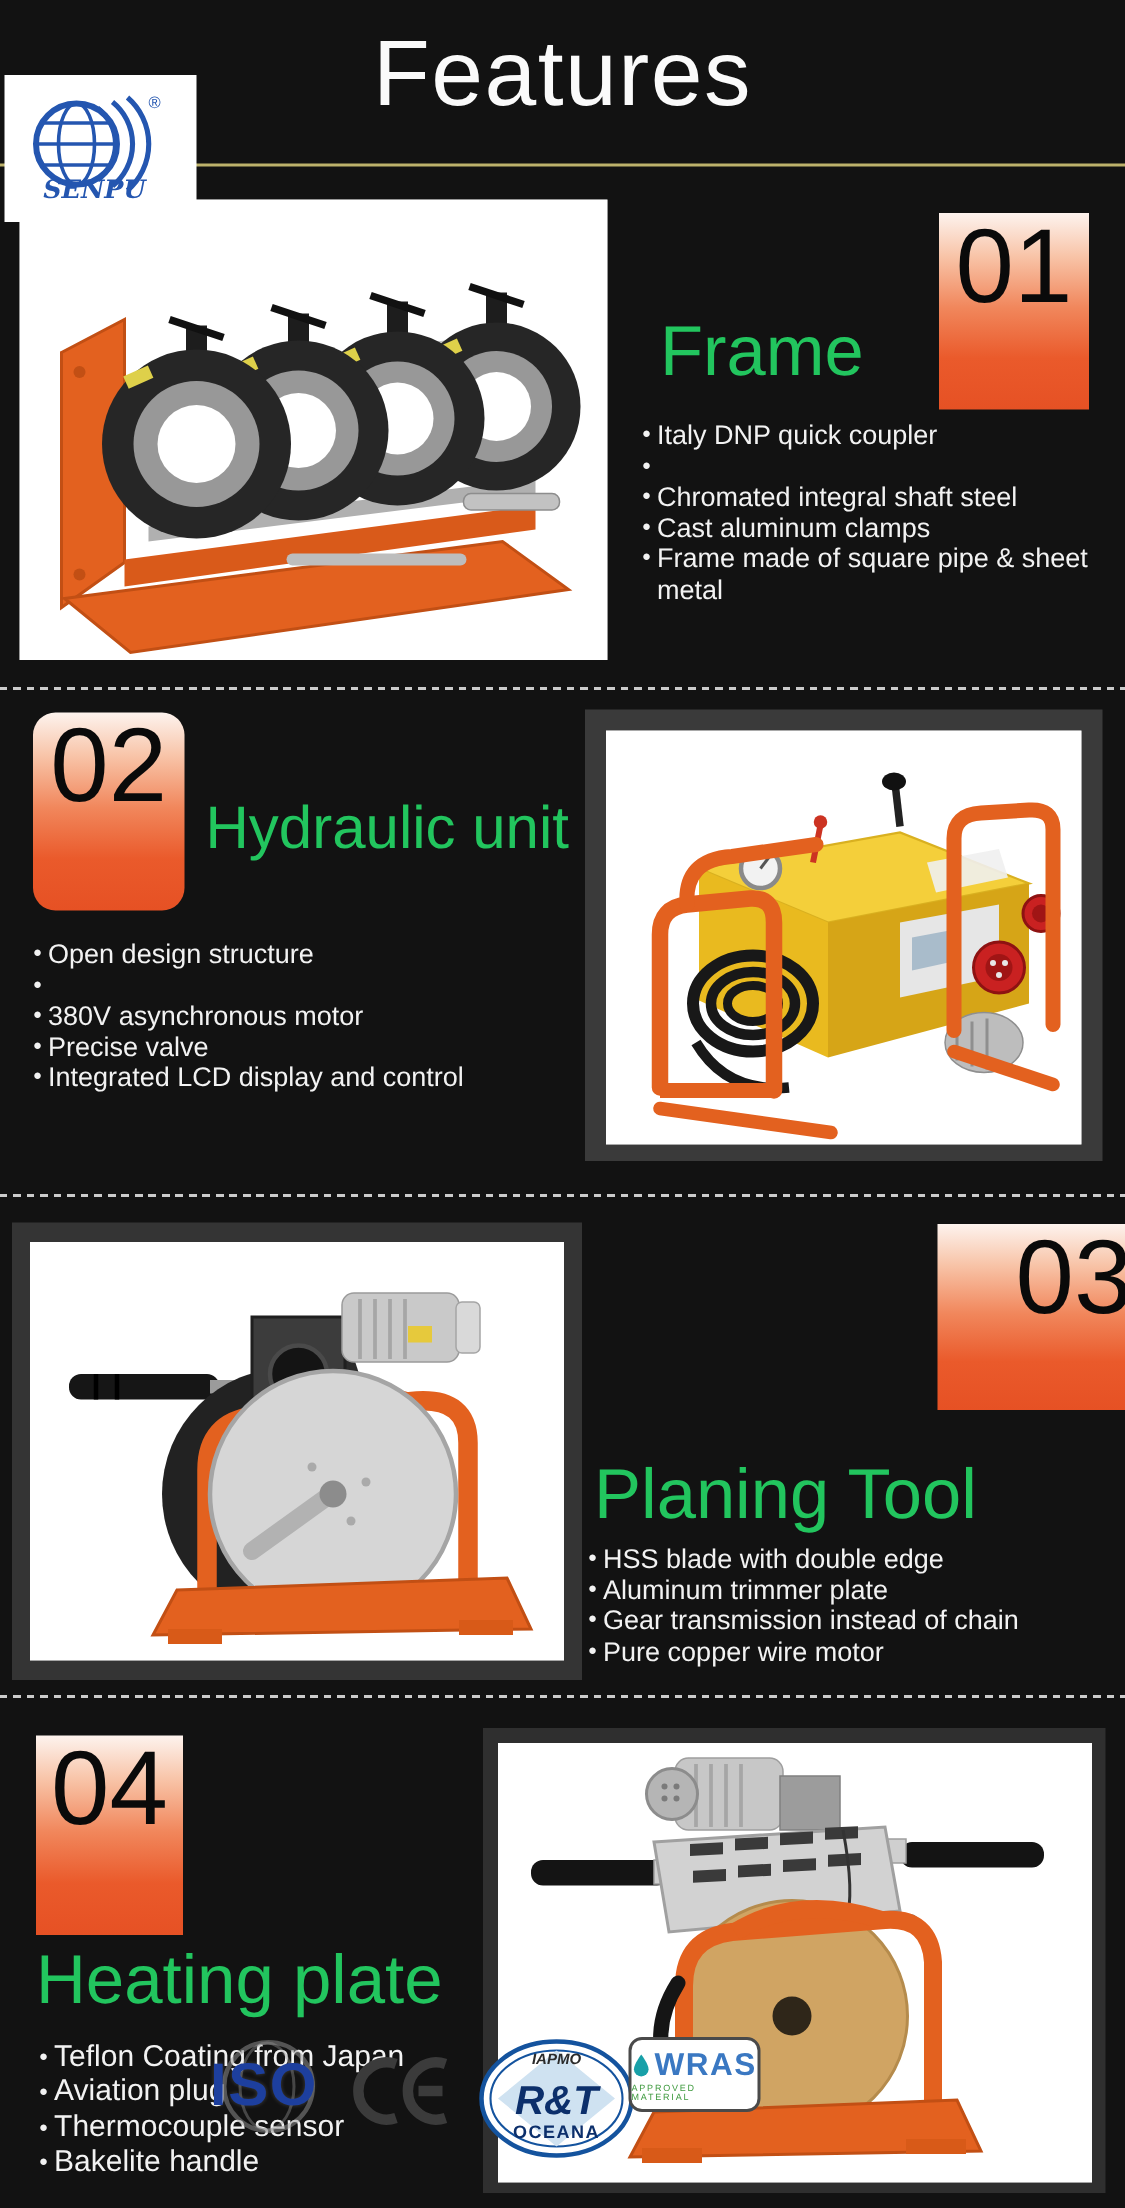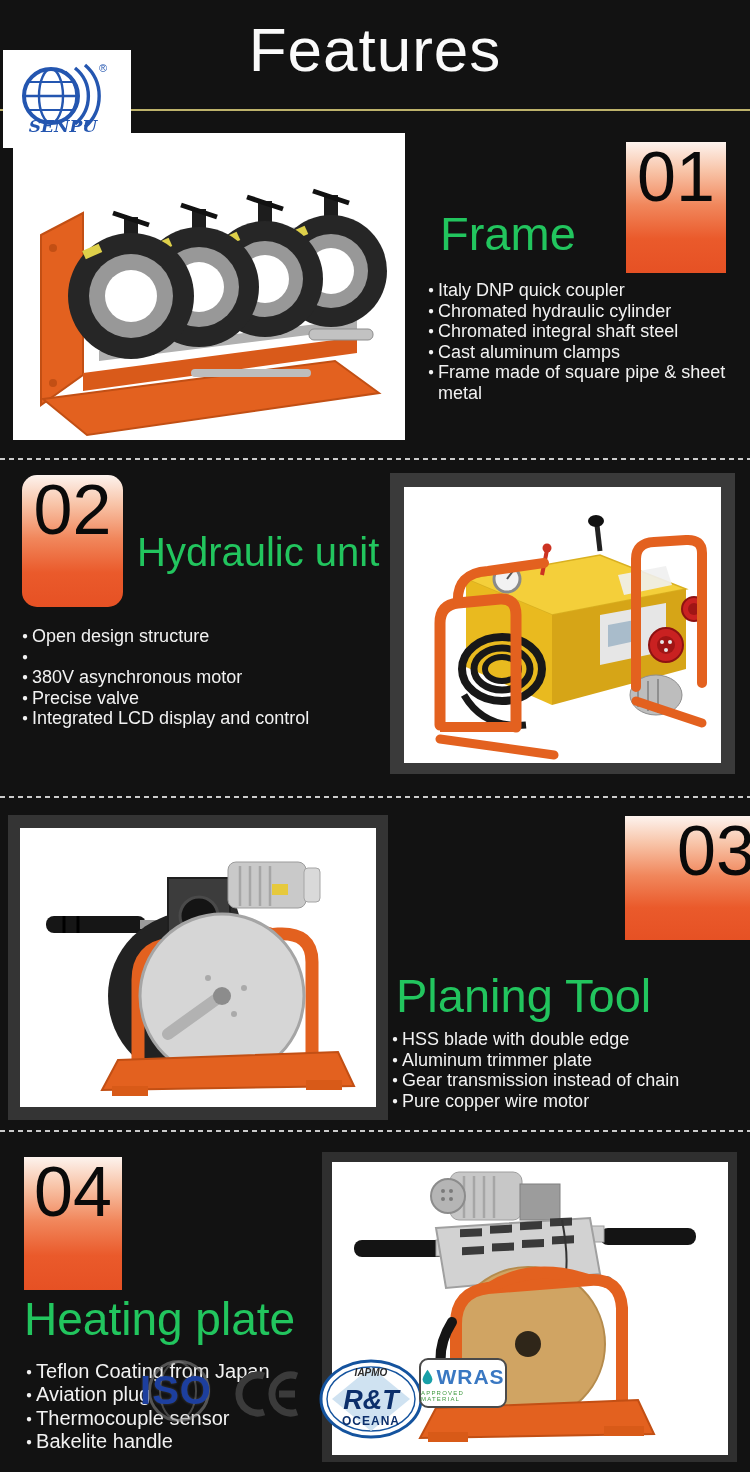--- a/index.html
+++ b/index.html
@@ -126,21 +126,20 @@
     <span>01</span>
   </div>
   <div class="abs sec-title" style="left:440px;top:210px;font-size:47px;">Frame</div>
   <ul class="abs features fs18" style="left:428px;top:280px;width:316px;">
     <li>
         <span class="dot">●</span>
         <span>Italy DNP quick coupler</span>
       </li>
     <li>
         <span class="dot">●</span>
-        <span>Chromated hydraulic cylinder</span>
       </li>
     <li>
         <span class="dot">●</span>
         <span>Chromated integral shaft steel</span>
       </li>
     <li>
         <span class="dot">●</span>
         <span>Cast aluminum clamps</span>
       </li>
     <li>

